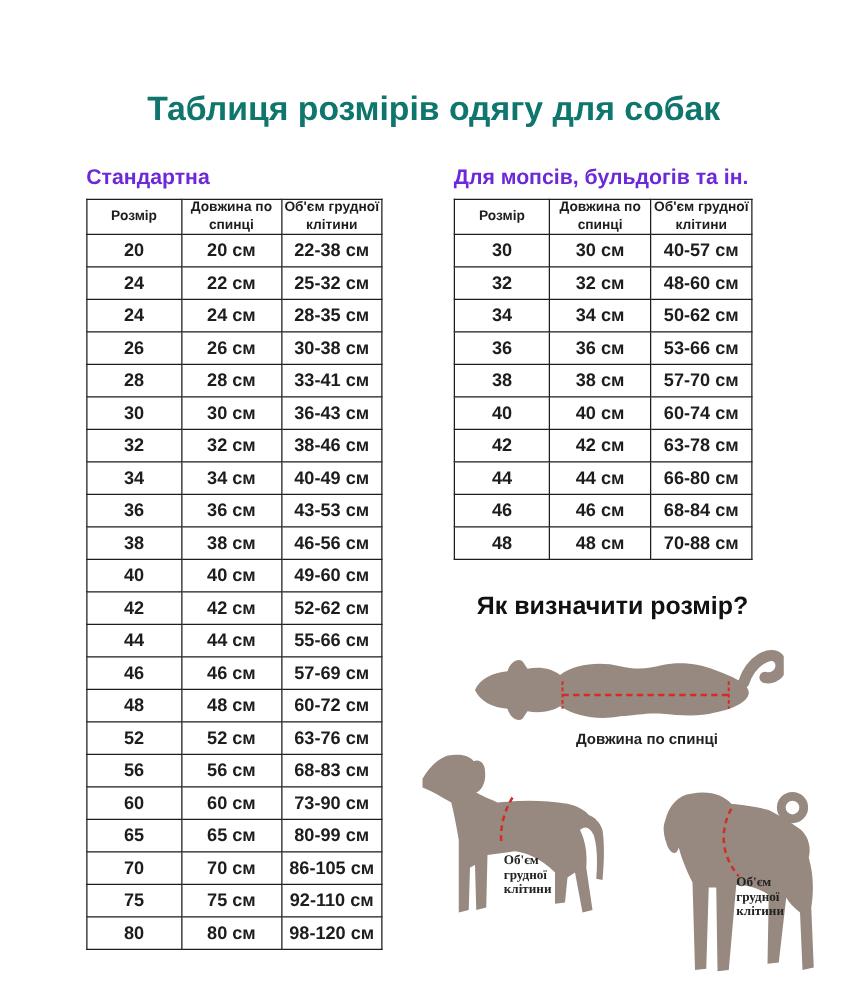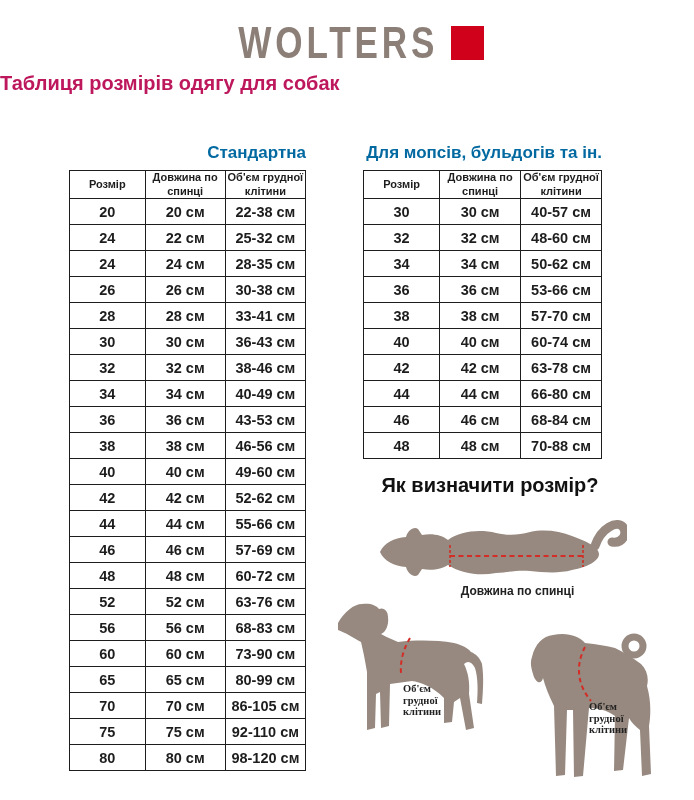--- a/index.html
+++ b/index.html
@@ -4,29 +4,29 @@
 <style>
   html,body{margin:0;padding:0;background:#ffffff;}
   .page{position:relative;width:694px;height:800px;background:#fff;overflow:hidden;
         font-family:"Liberation Sans",sans-serif;color:#1d1d1d;}
 
   
   .logo{position:absolute;top:20px;left:0;right:0;display:flex;align-items:center;justify-content:center;}
   .logo-text{font-size:45px;font-weight:bold;color:#8c7f77;letter-spacing:5px;line-height:1;
              transform:scaleX(0.78);margin-right:-26px;}
   .logo-square{width:33px;height:34px;background:#d0021b;display:inline-block;margin-left:10px;}
-  .page-title{position:absolute;top:72px;left:0;right:0;text-align:left;
-              font-size:20px;font-weight:bold;color:#be185d;}
+  .page-title{position:absolute;top:72px;left:0;right:0;text-align:center;
+              font-size:27px;font-weight:bold;color:#0f766e;}
 
   
   .tbl-section{position:absolute;top:131px;}
   .tbl-section.left{left:69px;width:237px;}
   .tbl-section.right{left:363px;width:239px;}
-  .tbl-heading{font-size:17px;font-weight:bold;text-align:right;line-height:20px;margin:12px 0 7px 0;
-               white-space:nowrap;color:#0369a1;}
+  .tbl-heading{font-size:17px;font-weight:bold;text-align:left;line-height:20px;margin:1px 0 7px 0;
+               white-space:nowrap;color:#6d28d9;}
   table{border-collapse:collapse;width:100%;table-layout:fixed;}
   th,td{border:1.5px solid #1d1d1d;text-align:center;font-weight:bold;padding:0;color:#1d1d1d;}
   th{font-size:11px;height:27px;line-height:1.2;white-space:pre-line;}
   td{font-size:14.5px;height:25px;}
   col.c1{width:32%;} col.c2{width:34%;} col.c3{width:34%;}
 
   
   .howto-heading{position:absolute;top:474px;left:340px;width:300px;text-align:center;
                  font-size:20px;font-weight:bold;white-space:nowrap;color:#111;}
   .svg-abs{position:absolute;}
@@ -35,24 +35,20 @@
   .chest-label{position:absolute;font-size:10.5px;font-weight:bold;line-height:11.5px;color:#222;font-family:Liberation Serif, serif;}
   .chest-label span{display:block;}
   .chest-label.one{top:683px;left:403px;}
   .chest-label.two{top:701px;left:589px;}
 </style>
 </head>
 <body>
 
 <div class="page">
 
-  <div class="logo">
-    <span class="logo-text">WOLTERS</span>
-    <span class="logo-square"></span>
-  </div>
   <div class="page-title">Таблиця розмірів одягу для собак</div>
 
   <div class="tbl-section left">
     <div class="tbl-heading">Стандартна</div>
     <table>
       <colgroup>
           <col class="c1">
           <col class="c2">
           <col class="c3">
         </colgroup>

